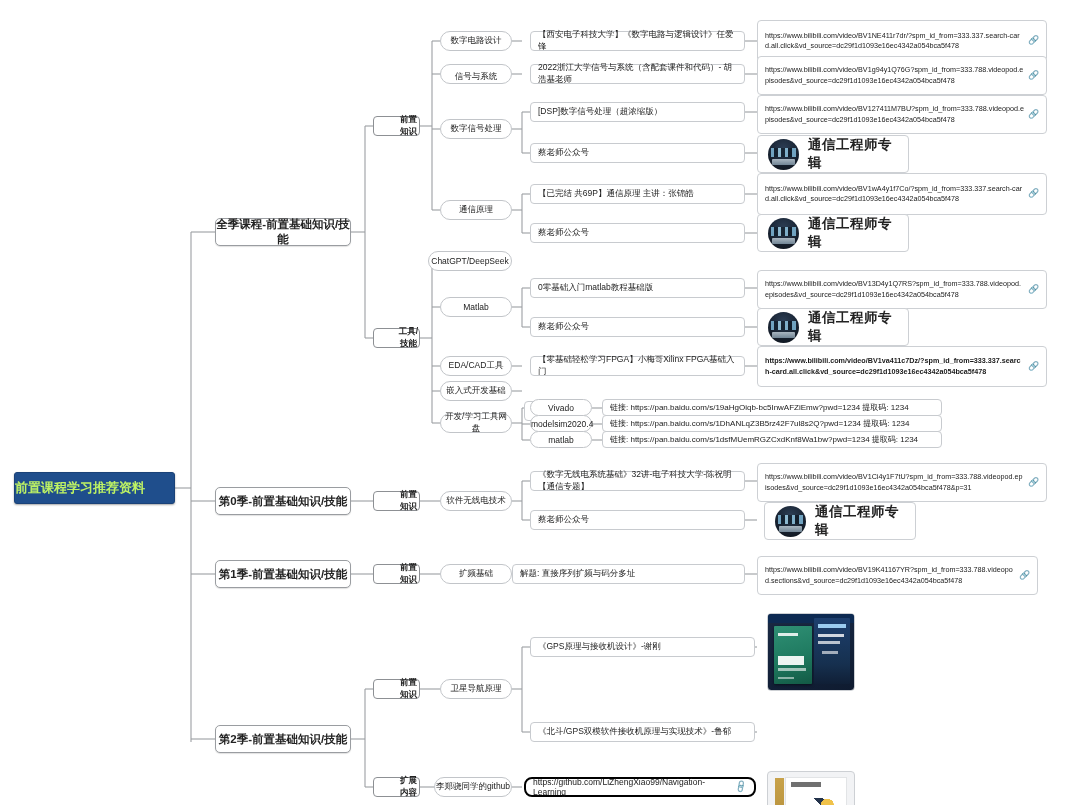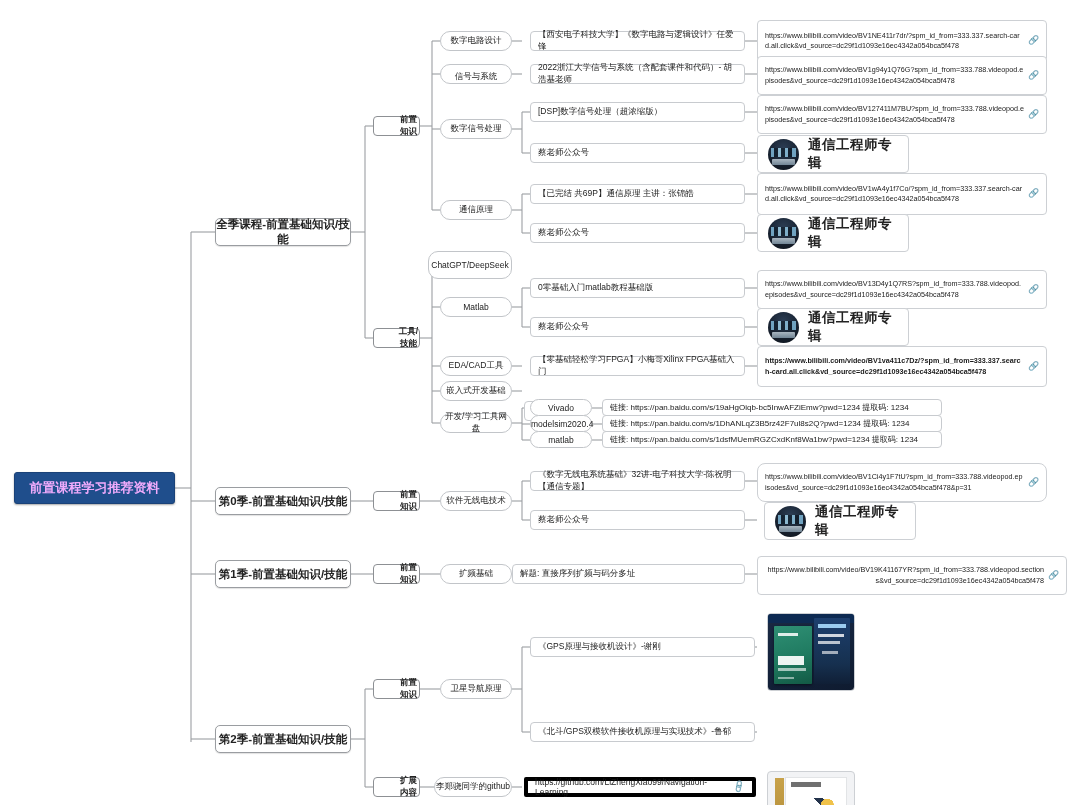--- a/index.html
+++ b/index.html
@@ -5,22 +5,22 @@
   html,body{margin:0;padding:0;background:#ffffff;}
   body{width:1080px;height:805px;font-family:"Liberation Sans","DejaVu Sans",sans-serif;overflow:hidden;}
   #canvas{position:relative;width:1080px;height:805px;}
   svg.links{position:absolute;left:0;top:0;width:1080px;height:805px;pointer-events:none;}
 
   .node{position:absolute;box-sizing:border-box;background:#ffffff;border:1px solid #b9bcc0;
         border-radius:4px;display:flex;align-items:center;color:#222;}
   .node .txt{display:block;width:100%;}
 
   
-  .root{background:#1f4e8c;border:1px solid #1a4278;border-radius:3px;color:#f0abfc;
-        font-weight:bold;font-size:13px;justify-content:center;text-align:center;
+  .root{background:#1f4e8c;border:1px solid #1a4278;border-radius:3px;color:#bef264;
+        font-weight:bold;font-size:13px;justify-content:center;
         box-shadow:0 1px 2px rgba(0,0,0,.35);}
 
   
   .lvl1{border:1px solid #9a9da1;border-radius:5px;font-weight:bold;font-size:11.5px;
         justify-content:center;text-align:center;box-shadow:0 1px 1px rgba(0,0,0,.12);}
 
   
   .lvl2{border:1px solid #8d9094;border-radius:4px;font-weight:bold;font-size:8.5px;
         justify-content:center;text-align:center;padding-left:24px;}
 
@@ -35,21 +35,21 @@
   .urlcard{border:1px solid #cdd0d4;border-radius:4px;font-size:7.2px;line-height:1.45;
            padding:4px 22px 4px 7px;color:#1a1a1a;align-items:center;
            font-family:"Liberation Sans","DejaVu Sans",sans-serif;word-break:break-all;}
   .urlcard .clip{position:absolute;right:6px;top:50%;transform:translateY(-50%);
                  font-size:9px;color:#8b8e92;}
 
   
   .linkrow{border:1px solid #c8cbcf;border-radius:4px;font-size:8px;padding:0 7px;color:#1a1a1a;}
 
   
-  .ghrow{border:4px solid #000000;border-radius:2px;font-size:8.5px;padding:0 7px;color:#1a1a1a;}
+  .ghrow{border:2px solid #000000;border-radius:8px;font-size:8.5px;padding:0 7px;color:#1a1a1a;}
   .ghrow .clip{margin-left:5px;font-size:9px;color:#8b8e92;}
 
   
   .album{border:1px solid #cdd0d4;border-radius:4px;display:flex;align-items:center;
          gap:9px;padding:0 10px;background:#fff;}
   .album .ava{width:31px;height:31px;border-radius:50%;flex:0 0 auto;
       background:
         radial-gradient(circle at 50% 30%, #2c3e55 0%, #16202e 60%, #0d1219 100%);
       position:relative;overflow:hidden;}
   .album .ava::before{content:"";position:absolute;left:3px;right:3px;top:9px;height:9px;
@@ -244,21 +244,21 @@
   <div class="node lvl3" style="left:440px;top:64px;width:72px;height:20px;align-items:flex-end;">
     <span class="txt">信号与系统</span>
   </div>
   <div class="node lvl3" style="left:440px;top:119px;width:72px;height:20px;">
     <span class="txt">数字信号处理</span>
   </div>
   <div class="node lvl3" style="left:440px;top:200px;width:72px;height:20px;">
     <span class="txt">通信原理</span>
   </div>
 
-  <div class="node lvl3" style="left:428px;top:251px;width:84px;height:28px;">
+  <div class="node lvl3" style="left:428px;top:251px;width:84px;height:20px;">
     <span class="txt">ChatGPT/DeepSeek</span>
   </div>
   <div class="node lvl3" style="left:440px;top:297px;width:72px;height:20px;">
     <span class="txt">Matlab</span>
   </div>
   <div class="node lvl3" style="left:440px;top:356px;width:72px;height:20px;">
     <span class="txt">EDA/CAD工具</span>
   </div>
   <div class="node lvl3" style="left:440px;top:381px;width:72px;height:20px;">
     <span class="txt">嵌入式开发基础</span>
@@ -368,25 +368,25 @@
     <span class="clip clipglyph">🔗</span>
   </div>
   <div class="node urlcard" style="left:757px;top:270px;width:290px;height:39px;">
     <span class="txt">https://www.bilibili.com/video/BV13D4y1Q7RS?spm_id_from=333.788.videopod.episodes&amp;vd_source=dc29f1d1093e16ec4342a054bca5f478</span>
     <span class="clip clipglyph">🔗</span>
   </div>
   <div class="node urlcard" style="left:757px;top:346px;width:290px;height:41px;font-weight:bold;">
     <span class="txt">https://www.bilibili.com/video/BV1va411c7Dz/?spm_id_from=333.337.search-card.all.click&amp;vd_source=dc29f1d1093e16ec4342a054bca5f478</span>
     <span class="clip clipglyph">🔗</span>
   </div>
-  <div class="node urlcard" style="left:757px;top:463px;width:290px;height:39px;border-radius:8px;">
+  <div class="node urlcard" style="left:757px;top:463px;width:290px;height:39px;">
     <span class="txt">https://www.bilibili.com/video/BV1Ci4y1F7tU?spm_id_from=333.788.videopod.episodes&amp;vd_source=dc29f1d1093e16ec4342a054bca5f478&amp;p=31</span>
     <span class="clip clipglyph">🔗</span>
   </div>
-  <div class="node urlcard" style="left:757px;top:556px;width:310px;height:39px;text-align:right;">
+  <div class="node urlcard" style="left:757px;top:556px;width:281px;height:39px;">
     <span class="txt">https://www.bilibili.com/video/BV19K41167YR?spm_id_from=333.788.videopod.sections&amp;vd_source=dc29f1d1093e16ec4342a054bca5f478</span>
     <span class="clip clipglyph">🔗</span>
   </div>
 
   <div class="node album" style="left:757px;top:135px;width:152px;height:38px;">
     <span class="ava"></span>
     <span class="alabel">通信工程师专辑</span>
   </div>
   <div class="node album" style="left:757px;top:214px;width:152px;height:38px;">
     <span class="ava"></span>

